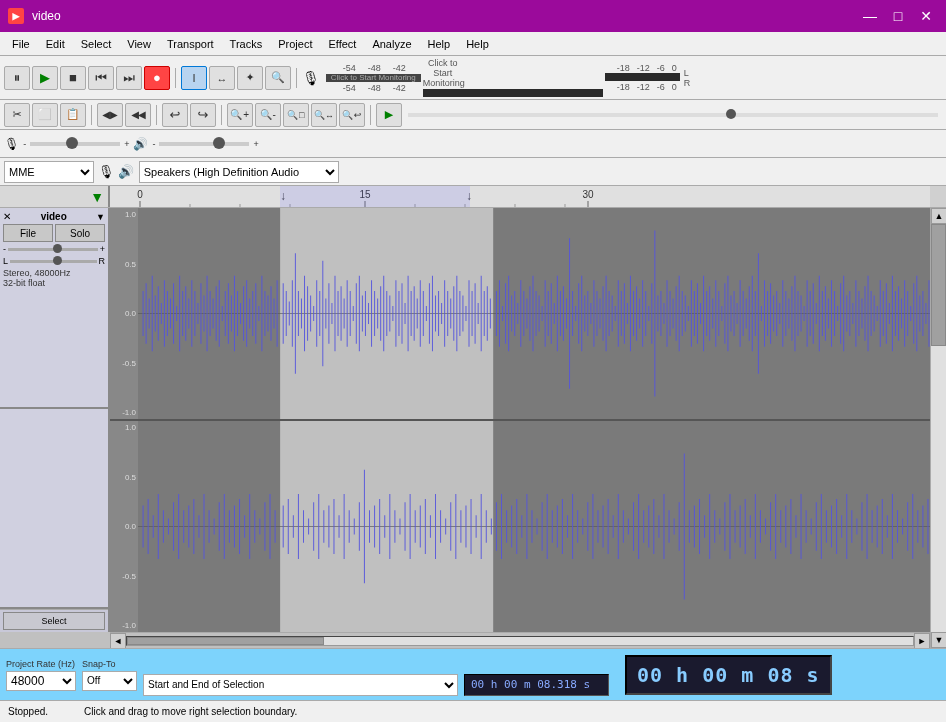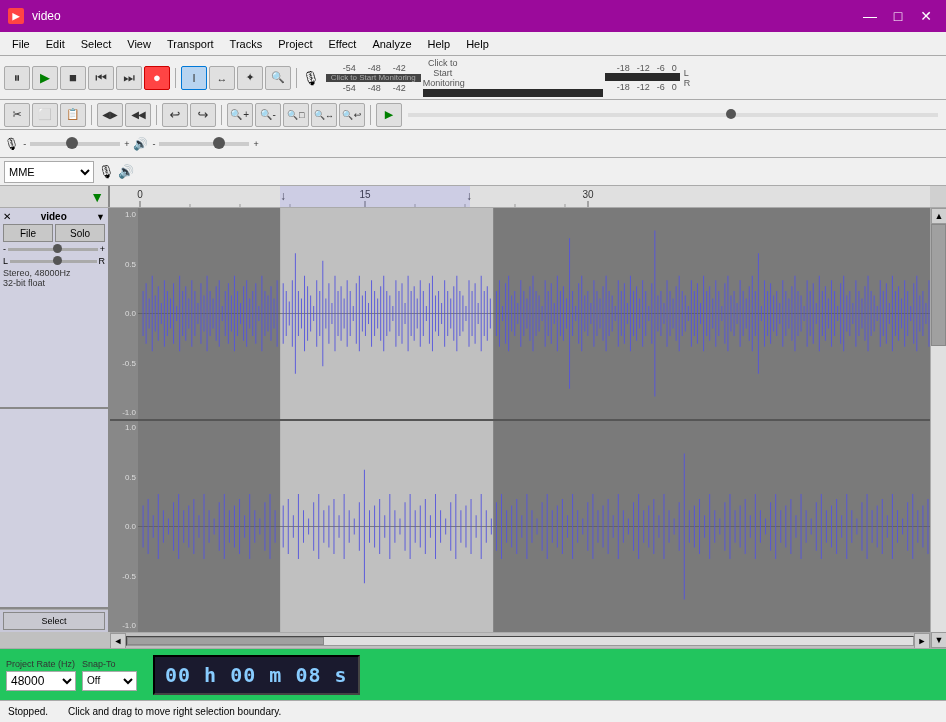--- a/index.html
+++ b/index.html
@@ -285,20 +285,23 @@
     </div>
     <span class="plus-minus">+</span>
   </div>
 
   <div class="device-row">
     <select class="device-select device-select-sm">
       <option>MME</option>
     </select>
     <span style="font-size:13px;">🎙</span>
     <span style="font-size:13px;">🔊</span>
+    <select class="device-select device-select-lg">
+      <option>Speakers (High Definition Audio</option>
+    </select>
   </div>
 
   <div style="display:flex; height:22px; background:#e0e0e0; border-bottom:1px solid #aaa;">
     <div style="width:110px; background:#d8d8d8; border-right:2px solid #888; flex-shrink:0; display:flex; align-items:center; justify-content:flex-end; padding-right:4px;">
       <span style="color:#008000; font-size:14px; cursor:pointer;">▼</span>
     </div>
     <div style="flex:1; position:relative; background:#e0e0e0; overflow:hidden;">
       
       <div style="position:absolute; left:170px; top:0; width:190px; height:100%; background:rgba(100,100,255,0.15);"></div>
       
@@ -850,43 +853,55 @@
 
     <div style="width:16px; background:#c0c0c0; border-left:1px solid #aaa; display:flex; flex-direction:column;">
       <button style="width:16px; height:16px; background:#d0d0d0; border:1px solid #999; cursor:pointer; font-size:9px; flex-shrink:0; display:flex; align-items:center; justify-content:center;">▲</button>
       <div style="flex:1; background:#e0e0e0; position:relative;">
         <div style="position:absolute; top:0; width:100%; height:30%; background:#a0a0a0; border:1px solid #888;"></div>
       </div>
       <button style="width:16px; height:16px; background:#d0d0d0; border:1px solid #999; cursor:pointer; font-size:9px; flex-shrink:0; display:flex; align-items:center; justify-content:center;">▼</button>
     </div>
   </div>
 
-  <div style="background:#22c55e; border-top:1px solid #aaa; height:52px; display:flex; align-items:center; padding:4px 6px; gap:6px; flex-shrink:0;">
+  <div style="background:#7dd3fc; border-top:1px solid #aaa; height:52px; display:flex; align-items:center; padding:4px 6px; gap:6px; flex-shrink:0;">
 
     <div style="display:flex; flex-direction:column; gap:2px;">
       <span style="font-size:9px; color:#333;">Project Rate (Hz)</span>
       <select style="height:20px; border:1px solid #aaa; background:white; font-size:12px; width:70px;">
         <option>48000</option>
       </select>
     </div>
 
     <div style="display:flex; flex-direction:column; gap:2px;">
       <span style="font-size:9px; color:#333;">Snap-To</span>
       <select style="height:20px; border:1px solid #aaa; background:white; font-size:10px; width:55px;">
         <option>Off</option>
       </select>
     </div>
 
-
-
     <div style="display:flex; flex-direction:column; gap:2px;">
       <div style="height:18px;"></div>
+      <select style="height:22px; border:1px solid #aaa; background:white; font-size:10px; width:315px;">
+        <option>Start and End of Selection</option>
+        <option>Start and Length</option>
+        <option>Length and End</option>
+      </select>
+    </div>
+
+    <div style="display:flex; flex-direction:column; gap:2px;">
+      <div style="height:18px;"></div>
+      <div style="height:22px; background:#1a1a2e; color:#88aaff; font-family:monospace; font-size:11px; padding:0 6px; border:1px inset #555; display:flex; align-items:center; min-width:145px;">00 h 00 m 08.318 s</div>
+    </div>
+
+    <div style="display:flex; flex-direction:column; gap:2px;">
+      <div style="height:18px;"></div>
     </div>
 
     <div style="height:40px; background:#1a1a2e; color:#88ccff; font-family:monospace; font-size:20px; font-weight:bold; padding:4px 10px; border:2px inset #444; letter-spacing:1px; display:flex; align-items:center; margin-left:4px;">00 h 00 m 08 s</div>
   </div>
 
-  <div style="background:#f0f0f0; border-top:1px solid #aaa; height:22px; display:flex; align-items:center; padding:0 8px; font-size:10px; gap:20px; flex-shrink:0;">
+  <div style="background:#f0f0f0; border-top:1px solid #aaa; height:22px; display:flex; align-items:center; padding:0 8px; font-size:10px; gap:36px; flex-shrink:0;">
     <span>Stopped.</span>
     <span>Click and drag to move right selection boundary.</span>
   </div>
 
 </div>
 
 </body></html>

